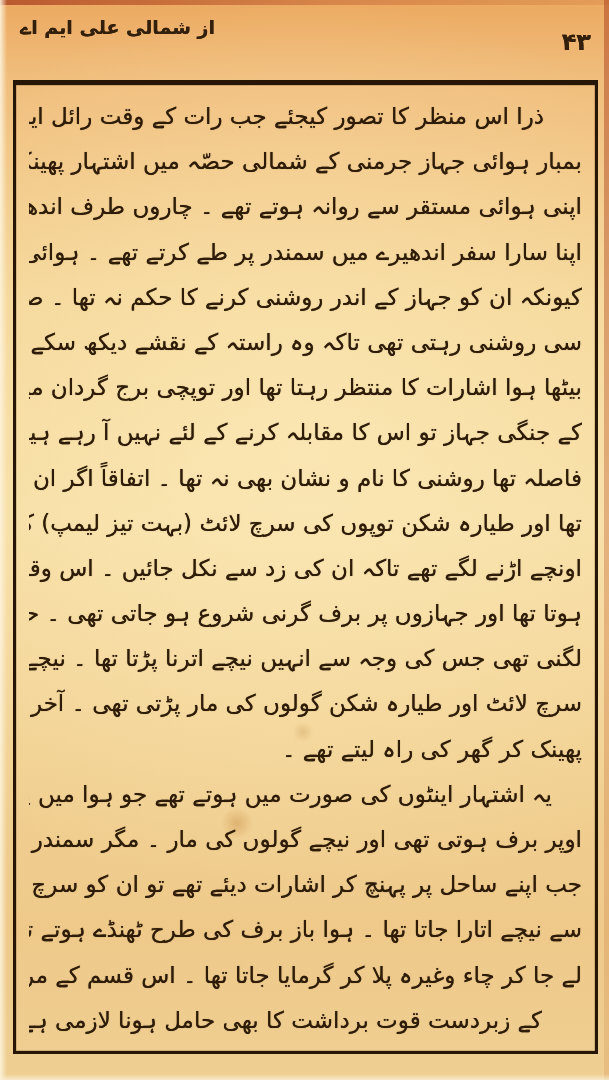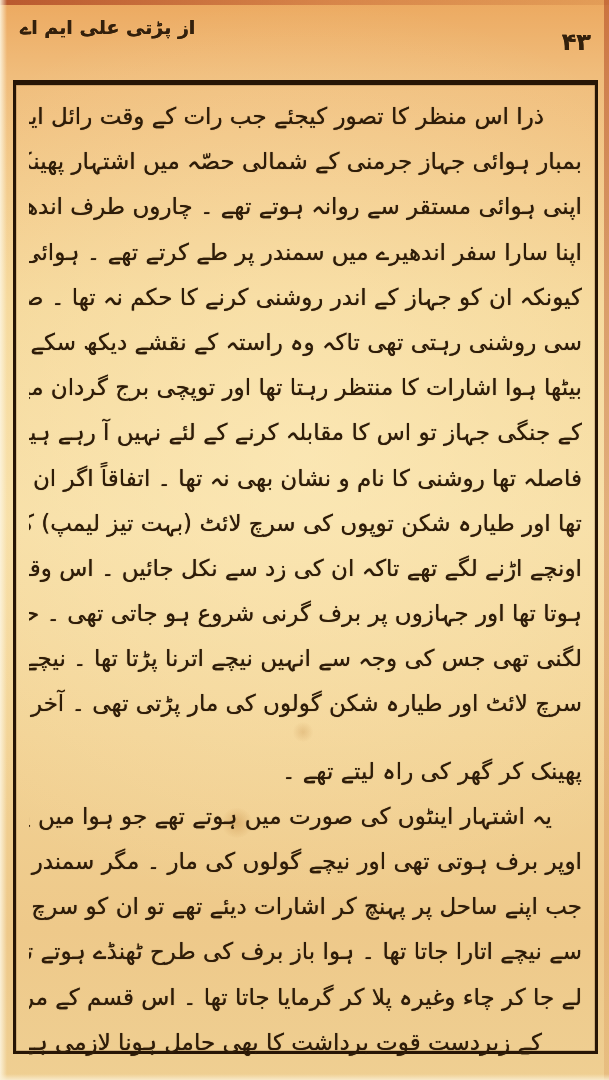--- a/index.html
+++ b/index.html
@@ -55,38 +55,38 @@
   .line{
     height:45.2px;
     font-size:23px;line-height:43px;
     color:#2e1c08;
     text-shadow:0 0 .7px rgba(46,28,8,.9);
     white-space:nowrap;overflow:hidden;
     text-align:justify;text-align-last:justify;
   }
   .line.indent{padding-right:38px;}
   .line.indent2{padding-right:30px;}
-  .line.short{text-align-last:right;margin-top:22px;}
+  .line.short{text-align-last:right;}
   .line.last{text-align-last:center;padding-right:40px;padding-left:70px;}
 </style>
 </head>
 <body>
 
 <div class="page">
 
   <div class="edge-top"></div>
   <div class="edge-right"></div>
   <div class="edge-left"></div>
   <div class="edge-bottom"></div>
   <div class="stain"></div>
   <div class="stain2"></div>
 
   <div class="header">
     <span class="pagenum">۴۳</span>
-    <span class="author">از پڑتی علی ایم اے</span>
+    <span class="author">از شمالی علی ایم اے</span>
   </div>
 
   <div class="frame">
     <div class="textblock">
       <div class="line indent">ذرا اس منظر کا تصور کیجئے جب رات کے وقت رائل ایر فورس کے</div>
       <div class="line">بمبار ہوائی جہاز جرمنی کے شمالی حصّہ میں اشتہار پھینکنے کے لئے جاتے تھے ۔ بعد مغرب وہ</div>
       <div class="line">اپنی ہوائی مستقر سے روانہ ہوتے تھے ۔ چاروں طرف اندھیرا چھایا ہوا ہوتا تھا اور وہ</div>
       <div class="line">اپنا سارا سفر اندھیرے میں سمندر پر طے کرتے تھے ۔ ہوائی جہازوں میں بھی اندھیرا رہتا تھا</div>
       <div class="line">کیونکہ ان کو جہاز کے اندر روشنی کرنے کا حکم نہ تھا ۔ صرف ہوا باز کے کمرے میں ایک دُھندلی</div>
       <div class="line">سی روشنی رہتی تھی تاکہ وہ راستہ کے نقشے دیکھ سکے ۔ ماہر لاسلکی بھی اپنے آلے کے قریب</div>

